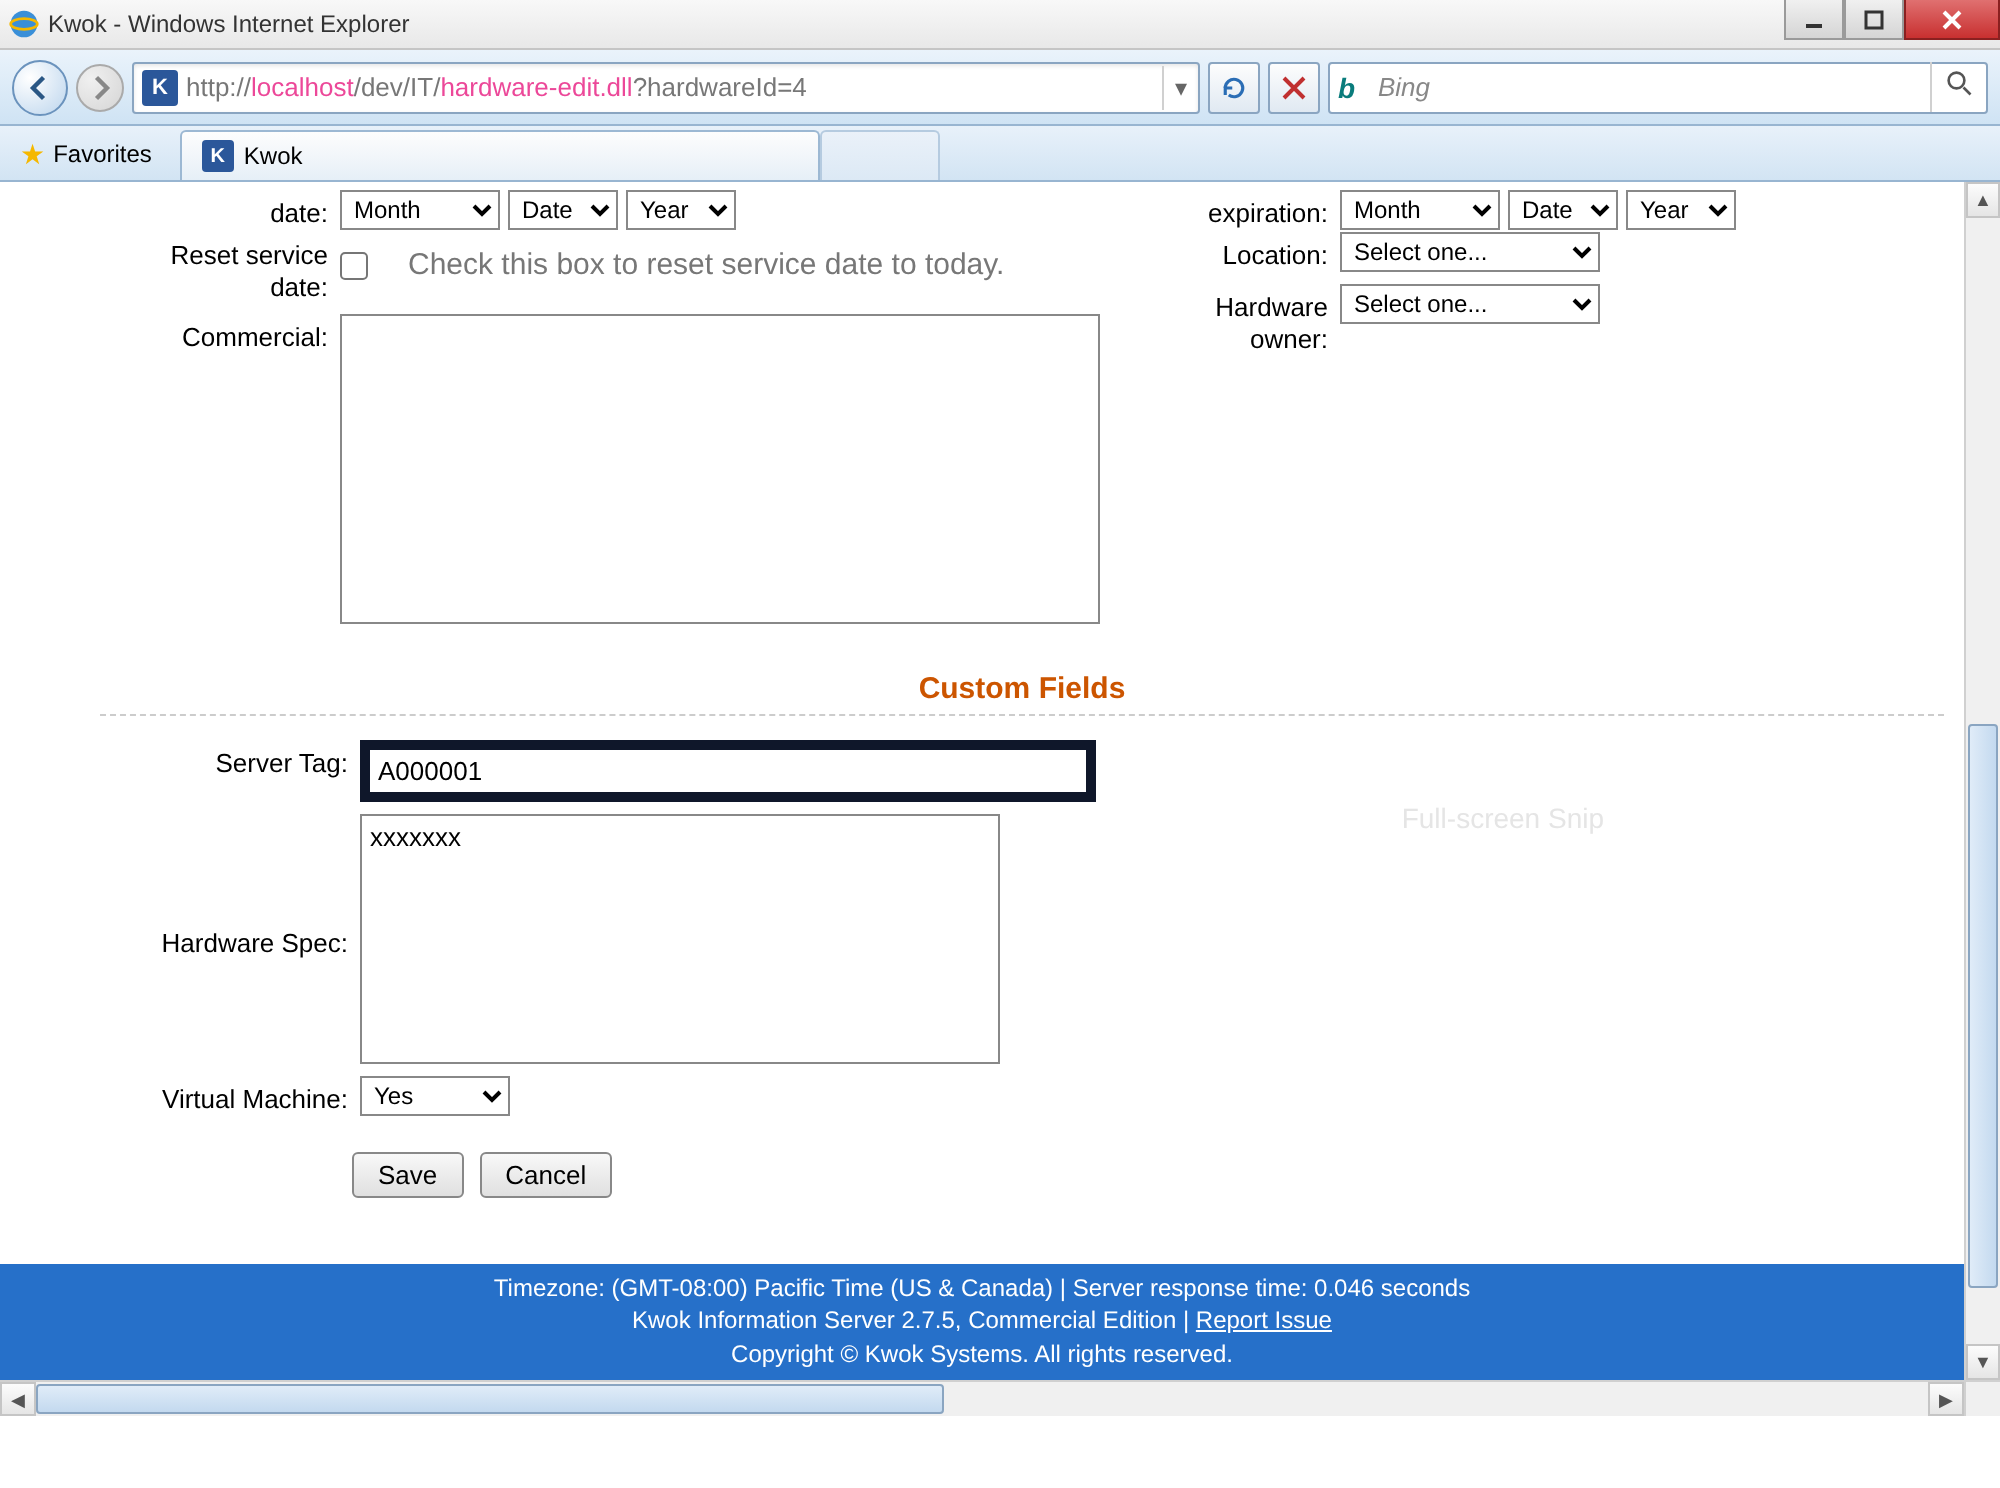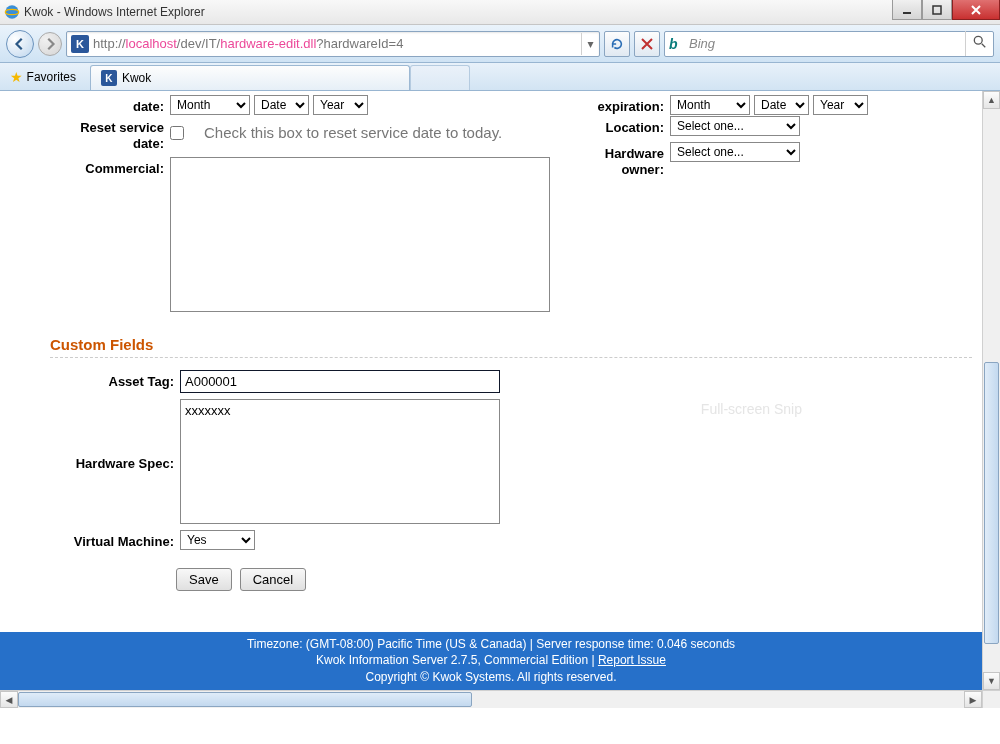--- a/index.html
+++ b/index.html
@@ -41,34 +41,34 @@
 
 .viewport { position: relative; height: 617px; background: #fff; }
 .content-scroll { position: absolute; inset: 0 18px 18px 0; overflow: hidden; }
 .content-inner { padding: 4px 10px 0 10px; }
 
 .form-grid { display: flex; }
 .left-col { width: 560px; }
 .right-col { flex: 1; }
 .form-row { display: flex; align-items: flex-start; margin-bottom: 6px; }
 .form-row.tight { margin-bottom: 1px; }
-.form-label { width: 160px; text-align: right; padding-right: 6px; font-weight: bold; font-size: 13px; color: #000; padding-top: 4px; line-height: 1.2;}
+.form-label { width: 160px; text-align: right; padding-right: 6px; font-weight: normal; font-size: 13px; color: #000; padding-top: 4px; line-height: 1.2;}
 .right-col .form-label { width: 100px; }
 .form-val { flex: 1; display: flex; align-items: center; gap: 4px; }
 .sel { background: #fff; border: 1px solid #888; font-size: 12px; padding: 1px 2px; height:20px;}
 .sel.wide { width: 130px; }
-.txt-in { border: 1px solid #0f172a; padding: 3px 4px; font-size: 13px; width: 320px; }
+.txt-in { border: 5px solid #0f172a; padding: 3px 4px; font-size: 13px; width: 368px; }
 .ta { border: 1px solid #888; font-size: 13px; padding: 3px 4px; resize: none; font-family: inherit; }
 .ta-desc { width: 380px; height: 155px; }
 .ta-spec { width: 320px; height: 125px; }
 .chk { width: 14px; height: 14px; }
 .chk-label { color: #777; font-size: 15px; margin-left: 16px; }
 .radio-lbl { font-size: 13px; margin-right: 10px; }
 
-.section-heading { color: #cc5500; font-size: 15px; font-weight: bold; margin: 18px 0 0 40px; padding-bottom: 2px;}
+.section-heading { color: #cc5500; font-size: 15px; font-weight: bold; margin: 18px 0 0 40px; padding-bottom: 2px; text-align: center;}
 .dotted-line { border-bottom: 1px dashed #ccc; margin: 2px 0 12px 40px; }
 
 .btn { background: linear-gradient(to bottom,#f8f8f8,#e0e0e0); border: 1px solid #888; border-radius: 3px; padding: 3px 12px; font-size: 13px; cursor: pointer; }
 .btn-row { margin-left: 166px; margin-top: 18px; display: flex; gap: 8px; }
 
 
 .page-footer { position: absolute; bottom: 18px; left: 0; right: 18px; background: #2670c9; color: #fff; font-size: 12px; text-align: center; padding: 4px 0; line-height: 1.4; }
 .page-footer a { color: #fff; text-decoration: underline; cursor: pointer; }
 
 
@@ -223,21 +223,21 @@
         </div>
       </div>
 
       <div class="faded-text" style="right:180px; top:310px;">Full-screen Snip</div>
 
       <div class="section-heading">Custom Fields</div>
       <div class="dotted-line"></div>
 
 
       <div class="form-row" style="margin-left:10px">
-        <div class="form-label" style="width:160px">Asset Tag:</div>
+        <div class="form-label" style="width:160px">Server Tag:</div>
         <div class="form-val">
           <input class="txt-in" type="text" value="A000001" style="">
         </div>
       </div>
 
       <div class="form-row" style="margin-left:10px; align-items:center">
         <div class="form-label" style="width:160px">Hardware Spec:</div>
         <div class="form-val">
           <textarea class="ta ta-spec" style="">xxxxxxx</textarea>
         </div>

